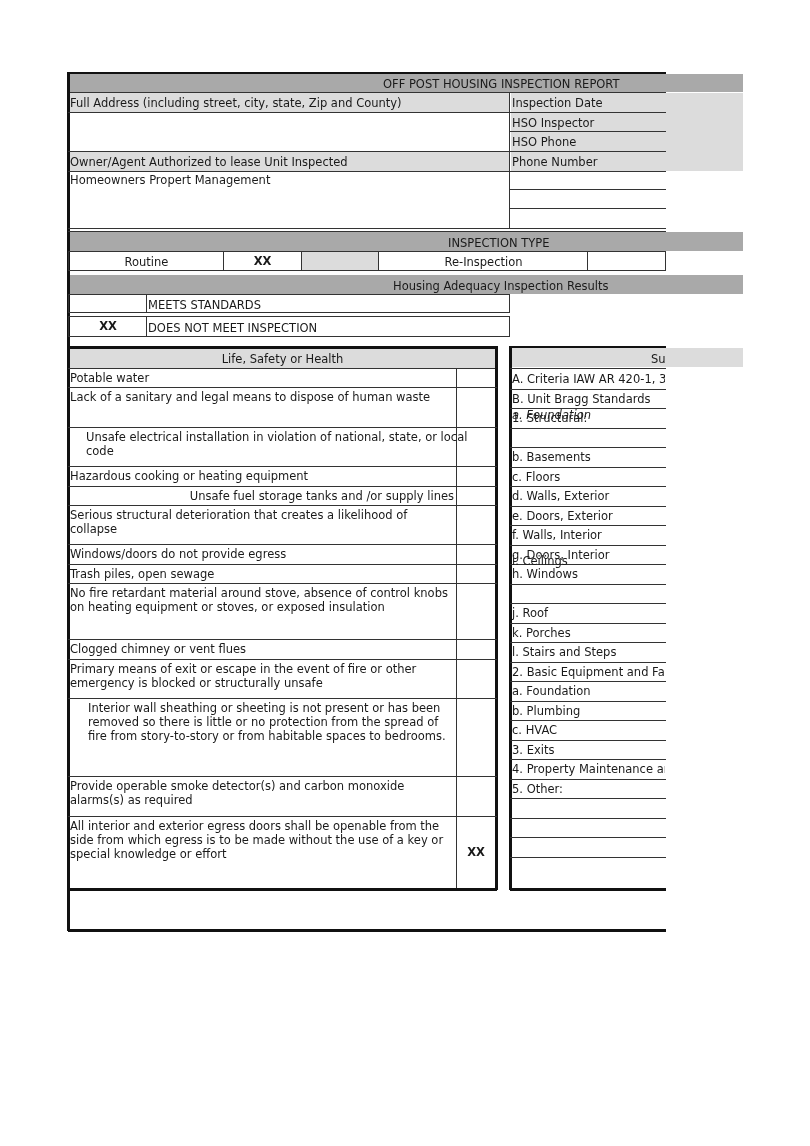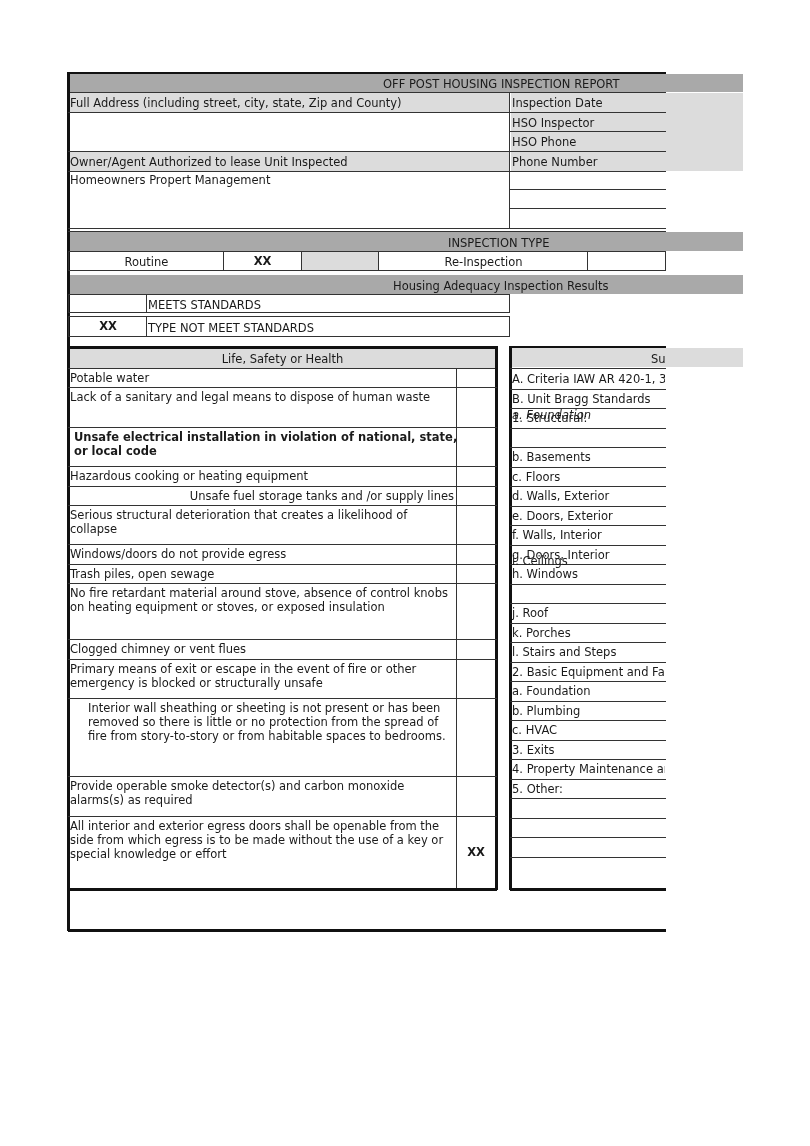--- a/index.html
+++ b/index.html
@@ -80,42 +80,42 @@
 <div class="abs txt" style="left:393px; top:279px;">Housing Adequacy Inspection Results</div>
 
 <div class="box" style="left:68px; top:294px; width:442px; height:19px;"></div>
 <div class="abs txt center mark" style="left:70px; top:297px; width:76px;"></div>
 <div class="vline" style="left:146px; top:294px; height:19px;"></div>
 <div class="abs txt" style="left:148px; top:298px;">MEETS STANDARDS</div>
 
 <div class="box" style="left:68px; top:316px; width:442px; height:21px;"></div>
 <div class="abs txt center mark" style="left:70px; top:319px; width:76px;">XX</div>
 <div class="vline" style="left:146px; top:316px; height:21px;"></div>
-<div class="abs txt" style="left:148px; top:321px;">TYPE NOT MEET STANDARDS</div>
+<div class="abs txt" style="left:148px; top:321px;">DOES NOT MEET INSPECTION</div>
 
 <div class="hthick" style="left:68px; top:346px; width:429px;"></div>
 <div class="abs hdr-light" style="left:70px; top:349px; width:425px; height:19px;"></div>
 <div class="abs txt center" style="left:70px; top:352px; width:425px;">Life, Safety or Health</div>
 <div class="hline" style="left:68px; top:368px; width:429px;"></div>
 <div class="vthick" style="left:495px; top:346px; height:544px;"></div>
 <div class="vline" style="left:456px; top:368px; height:521px;"></div>
 
 <div id="ls-rows">
     <div class="abs" style="left: 70px; top: 368px; width: 425px; height: 19px;">
       <div class="abs wrap" style="left: 0px; top: 3px; width: 384px;">Potable water</div>
       <div class="abs txt center mark" style="left: 387px; top: 0px; width: 38px; height: 100%; display: flex; align-items: center; justify-content: center;"></div>
     </div>
     <div class="hline" style="left: 68px; top: 387px; width: 429px;"></div>
     <div class="abs" style="left: 70px; top: 387px; width: 425px; height: 40px;">
       <div class="abs wrap" style="left: 0px; top: 3px; width: 384px;">Lack of a sanitary and legal means to dispose of human waste</div>
       <div class="abs txt center mark" style="left: 387px; top: 0px; width: 38px; height: 100%; display: flex; align-items: center; justify-content: center;"></div>
     </div>
     <div class="hline" style="left: 68px; top: 427px; width: 429px;"></div>
     <div class="abs" style="left: 70px; top: 427px; width: 425px; height: 39px;">
-      <div class="abs wrap" style="left: 4px; top: 3px; width: 384px; font-weight: bold;">Unsafe electrical installation in violation of national, state, or local code</div>
+      <div class="abs wrap" style="left: 16px; top: 3px; width: 384px;">Unsafe electrical installation in violation of national, state, or local code</div>
       <div class="abs txt center mark" style="left: 387px; top: 0px; width: 38px; height: 100%; display: flex; align-items: center; justify-content: center;"></div>
     </div>
     <div class="hline" style="left: 68px; top: 466px; width: 429px;"></div>
     <div class="abs" style="left: 70px; top: 466px; width: 425px; height: 20px;">
       <div class="abs wrap" style="left: 0px; top: 3px; width: 384px;">Hazardous cooking or heating equipment</div>
       <div class="abs txt center mark" style="left: 387px; top: 0px; width: 38px; height: 100%; display: flex; align-items: center; justify-content: center;"></div>
     </div>
     <div class="hline" style="left: 68px; top: 486px; width: 429px;"></div>
     <div class="abs" style="left: 70px; top: 486px; width: 487px; height: 19px; text-align: right;">
       <div class="abs wrap" style="left: 0px; top: 3px; width: 384px;">Unsafe fuel storage tanks and /or supply lines</div>

